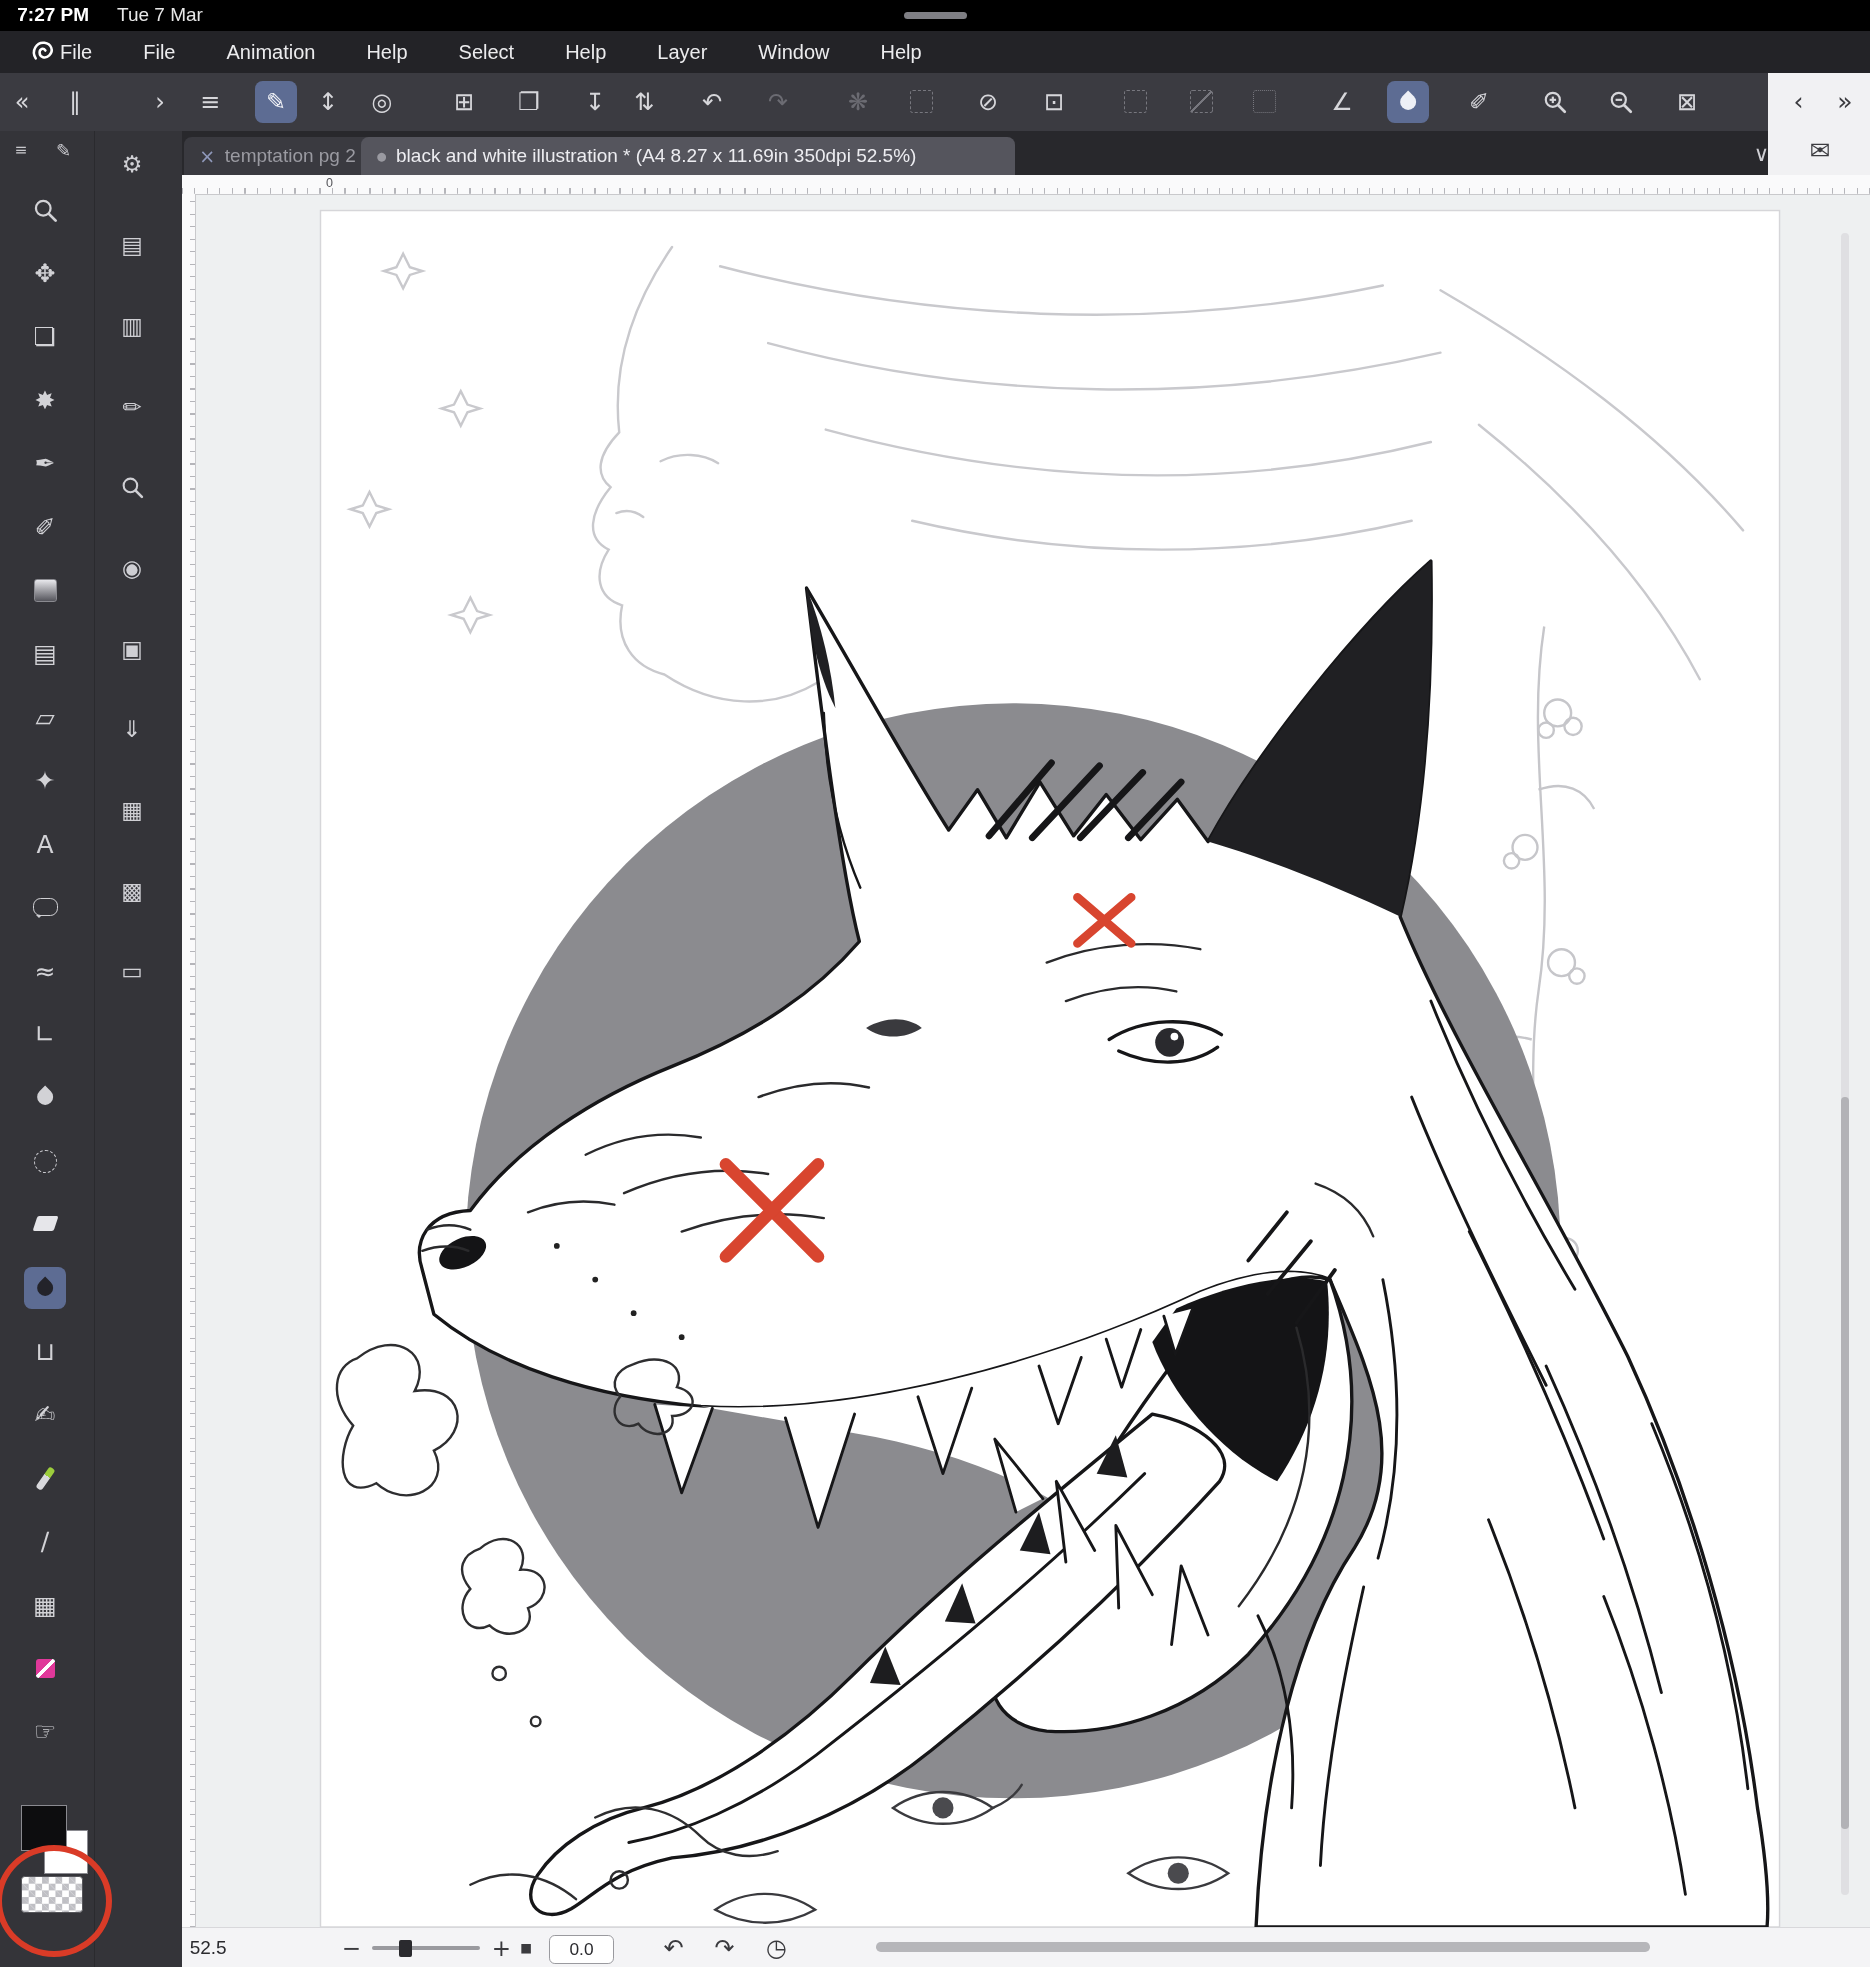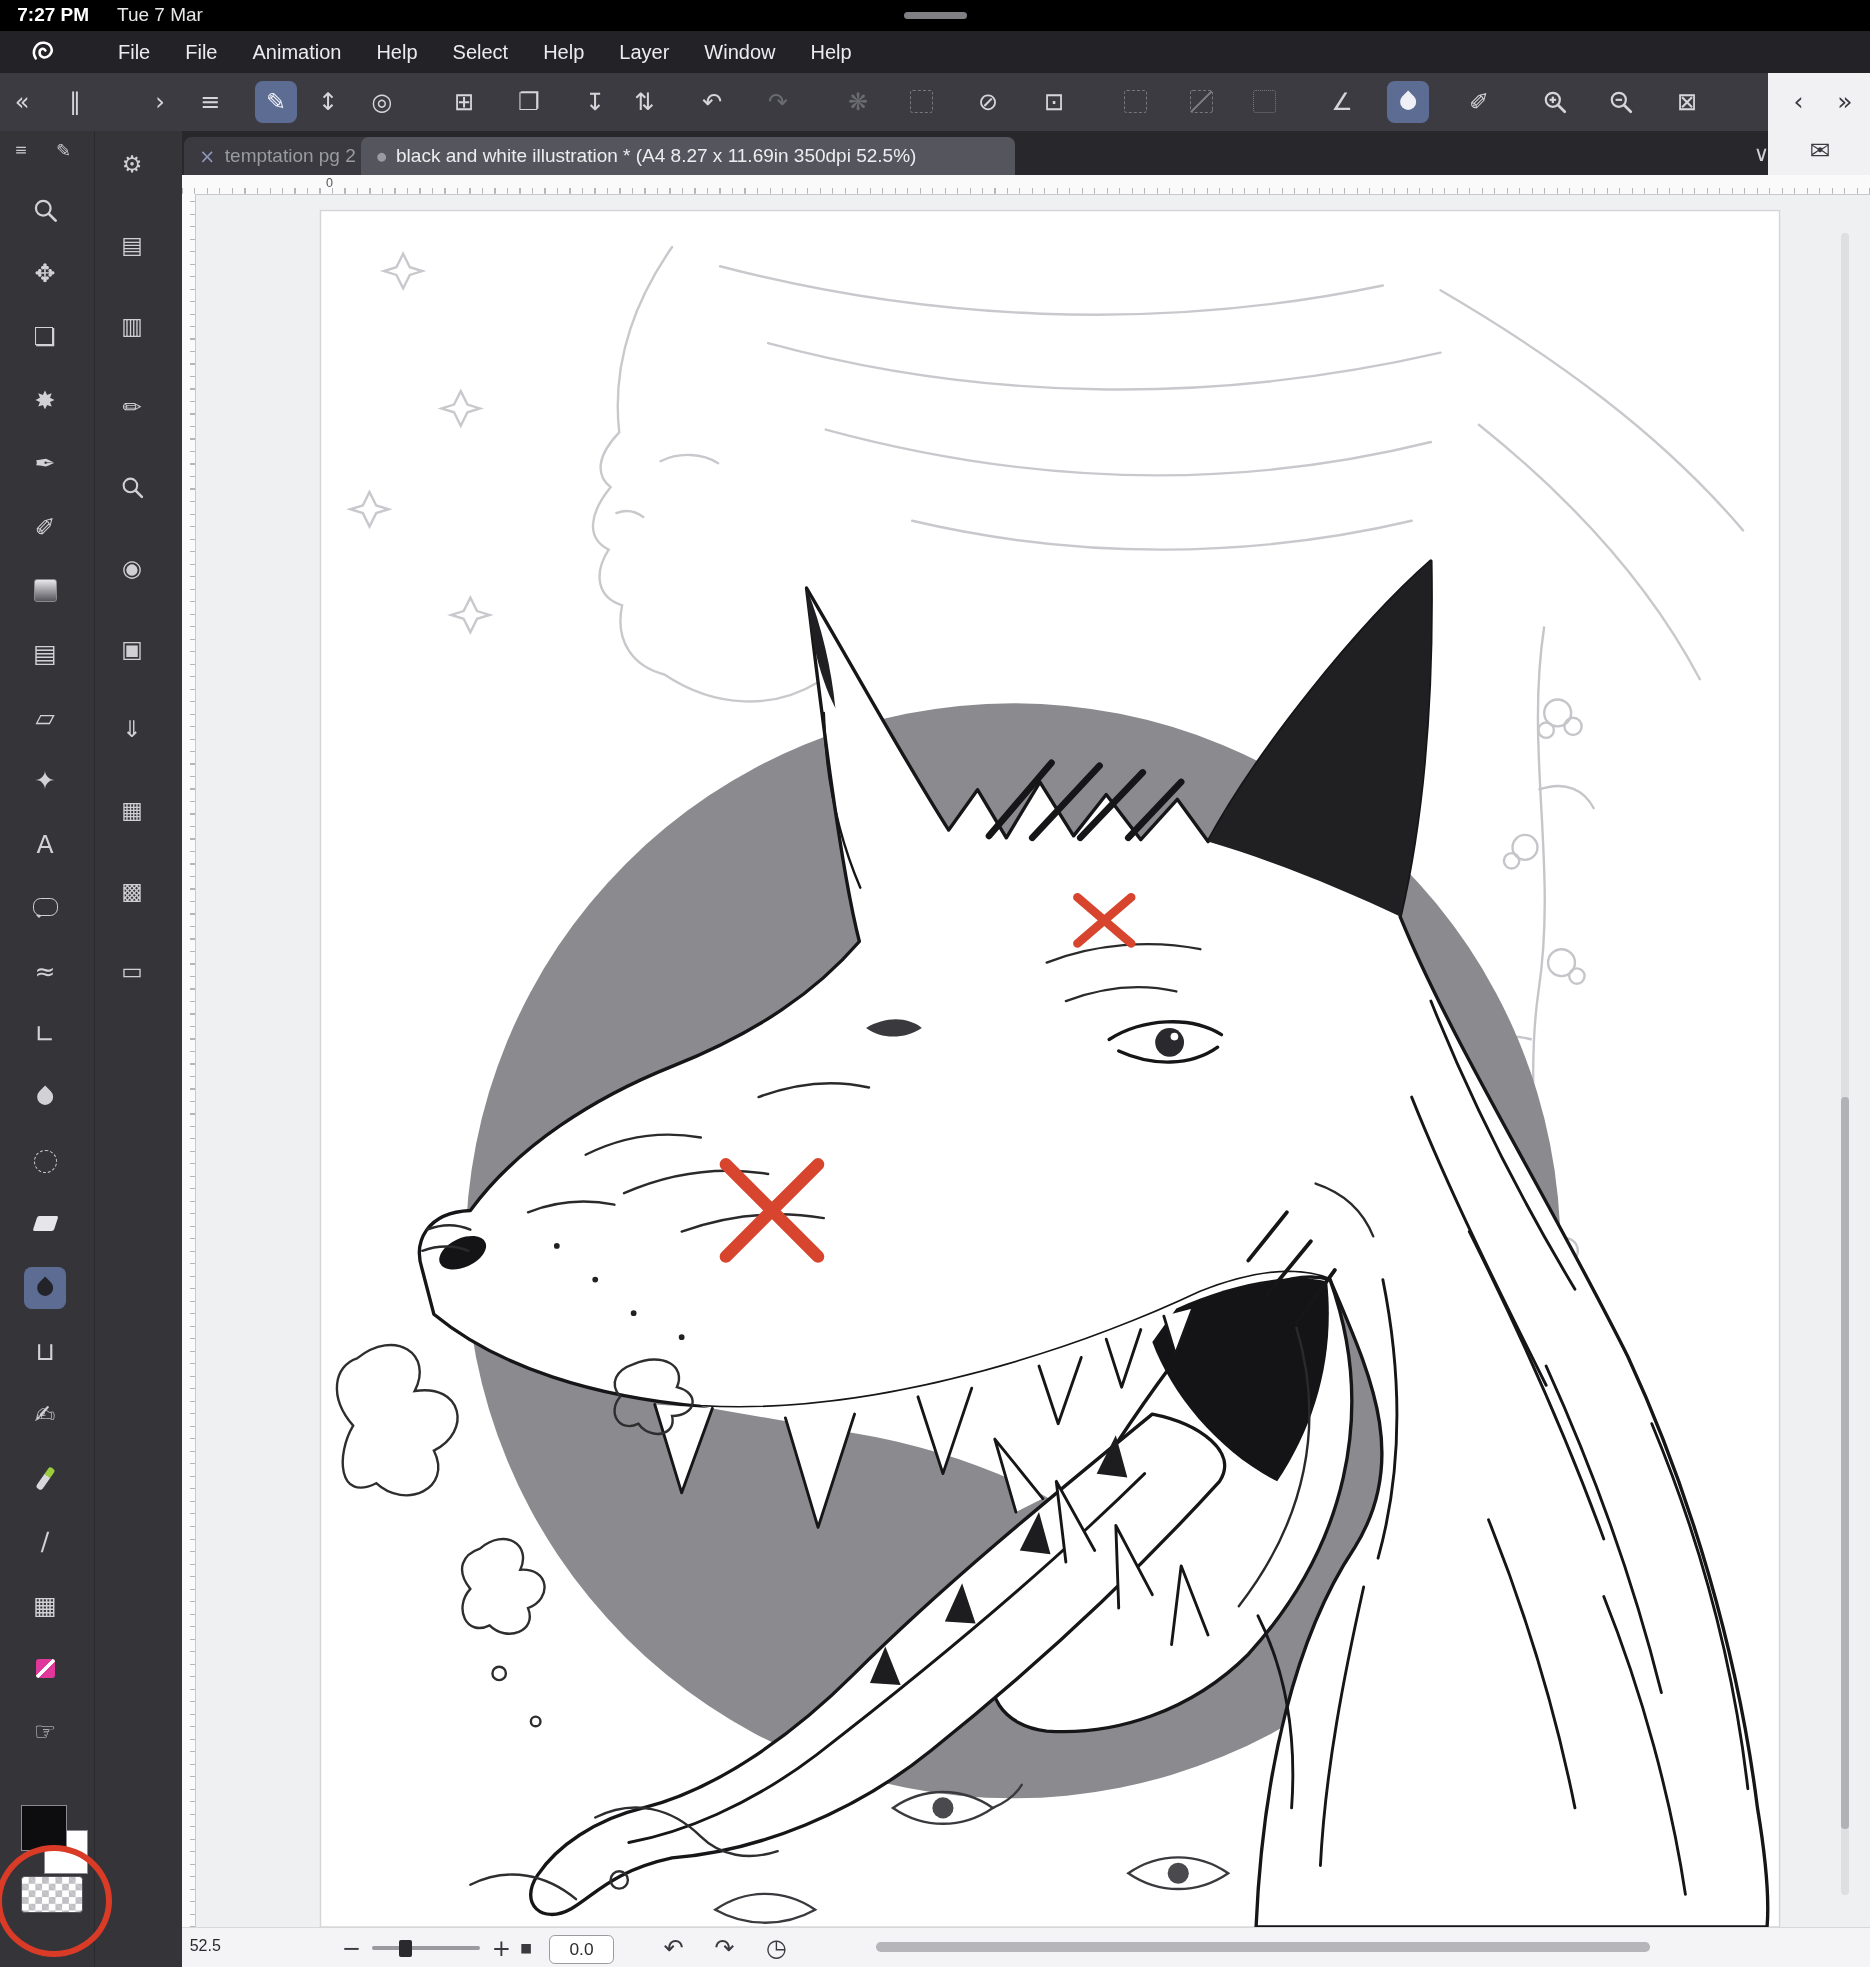--- a/index.html
+++ b/index.html
@@ -9,21 +9,21 @@
 
   
   #statusbar{position:absolute;left:0;top:0;width:1870px;height:31px;background:#000;color:#fff}
   #statusbar .time{position:absolute;left:17.3px;top:3.8px;font-size:19px;font-weight:700}
   #statusbar .date{position:absolute;left:117px;top:3.8px;font-size:19px;font-weight:400;color:#e8e8e8}
   #pill{position:absolute;left:904px;top:11.5px;width:63px;height:7.7px;border-radius:3.8px;background:#7f7f84}
 
   
   #menubar{position:absolute;left:0;top:31px;width:1870px;height:42px;background:#232327;display:flex;align-items:center}
   #logo{position:absolute;left:27px;top:5.8px;width:31px;height:31px}
-  #menuitems{display:flex;gap:35px;margin-left:118px}
+  #menuitems{display:flex;gap:51px;margin-left:60px}
   #menuitems .mi{color:#ececee;font-size:20px;cursor:default}
 
   
   #toolbar{position:absolute;left:0;top:73px;width:1768px;height:58px;background:#3b3b41}
   .tbtn{position:absolute;top:7.7px;width:42px;height:42px;border-radius:7.7px;color:#d6d6da;font-size:24px}
   .tbtn.hl{background:#5d6c93;color:#f3f4f8}
   .tbtn.dim{color:#6b6b72}
   .boxdash{width:21px;height:21px;border:1.9px dashed #77777e;border-radius:2.9px}
   .boxdash.dotted{border-style:dotted}
   .boxdash.slash{background:linear-gradient(135deg,transparent 46%,#77777e 46% 54%,transparent 54%)}
@@ -77,21 +77,21 @@
   #rulerleft{position:absolute;left:0;top:19px;width:13.4px;height:1733px;background-color:#fafafb;border-right:1px solid #c9c9cc;
      background-image:repeating-linear-gradient(0deg,#b5b5ba 0 1px,transparent 1px 12.5px);
      background-size:5.8px 100%;background-position:100% 0;background-repeat:repeat-y}
   #rulerzero{position:absolute;left:144px;top:1px;font-size:12.5px;color:#55555a}
   #vscroll{position:absolute;left:1659px;top:58px;width:7.7px;height:1662px;background:#dfdfe2;border-radius:3.8px}
   #vscroll .thumb{position:absolute;left:0;top:52%;width:7.7px;height:44%;background:#b2b2b6;border-radius:3.8px}
 
   
   #bottombar{position:absolute;left:182px;top:1927px;width:1689px;height:40px;background:#f4f4f6;border-top:1px solid #d8d8db}
   #bottombar .ic{position:absolute;color:#3a3a3e}
-  #zoomval{position:absolute;left:7.7px;top:8.6px;font-size:16px;color:#2a2a2e}
+  #zoomval{position:absolute;left:7.7px;top:8.6px;font-size:19px;color:#2a2a2e}
   #sltrack{position:absolute;left:190px;top:18px;width:108px;height:3.8px;background:#9a9a9f;border-radius:1.9px}
   #slhandle{position:absolute;left:217px;top:11.5px;width:13.4px;height:17.3px;background:#2a2a2e;border-radius:1.9px}
   #stopSq{position:absolute;left:338px;top:13.4px;width:12.5px;height:12.5px;color:#222;font-size:12.5px}
   #rotbox{position:absolute;left:367px;top:6.7px;width:63px;height:27px;border:1px solid #9a9a9f;border-radius:5.8px;background:#fff;
           display:flex;align-items:center;justify-content:center;font-size:17.3px;color:#2a2a2e}
   #hscroll{position:absolute;left:694px;top:14.4px;width:774px;height:9.6px;background:#b6b6ba;border-radius:4.8px}
 </style>
 </head>
 <body>
 

